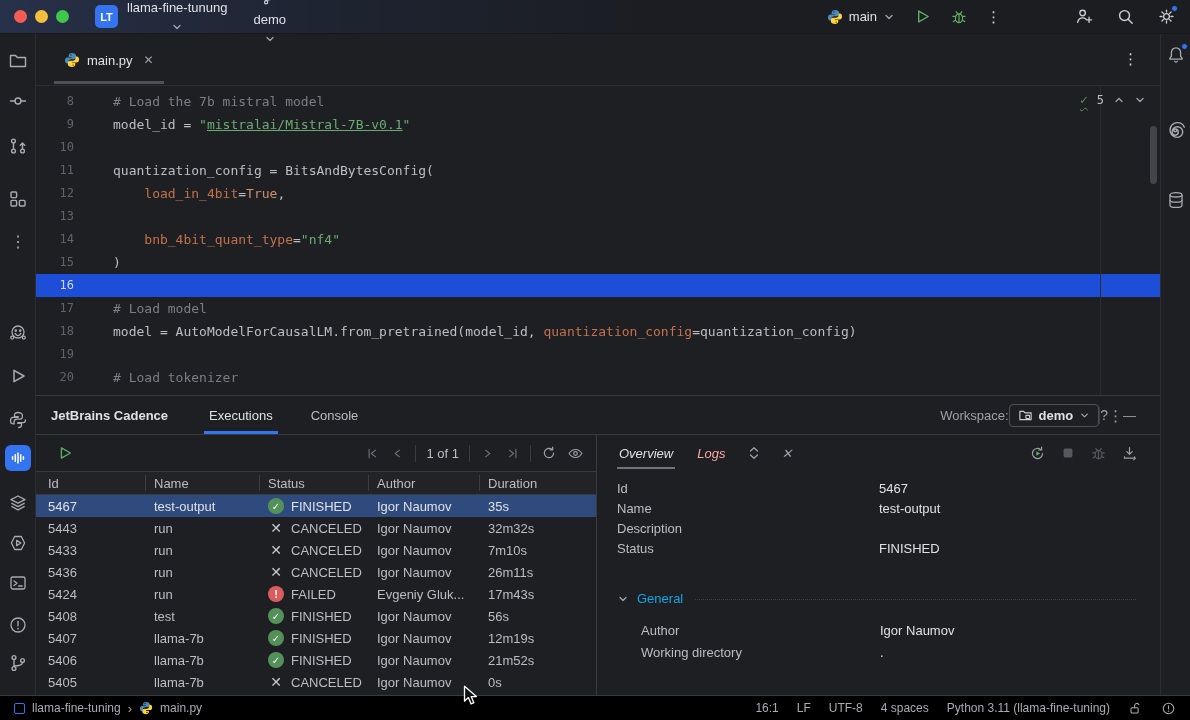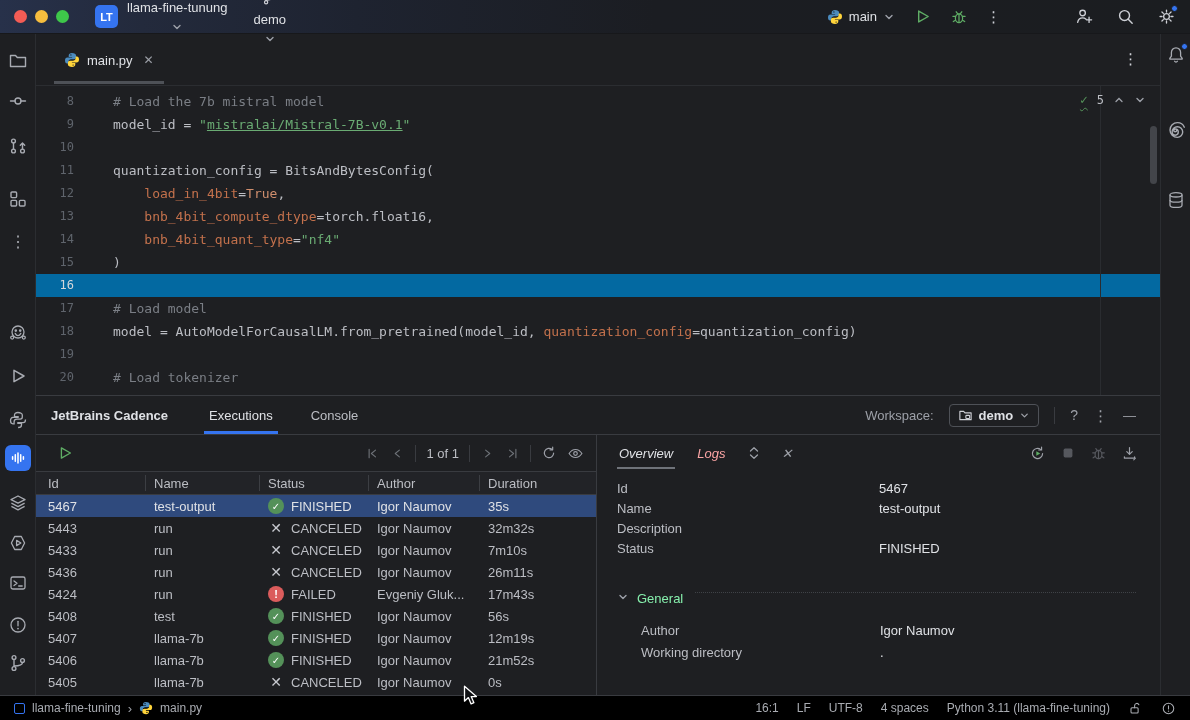--- a/index.html
+++ b/index.html
@@ -46,42 +46,42 @@
   .ed-tab { margin:9px 0 0 18px; height:34px; display:flex; align-items:center; gap:7px; padding:0 10px;
     color:#dfe1e5; position:relative; }
   .ed-tab::after { content:""; position:absolute; left:0; right:0; bottom:-7px; height:3px; background:#4e5157; }
   .tab-close { color:#9da0a8; font-size:12px; margin-left:4px; }
   .tabrow-more { position:absolute; right:22px; top:16px; color:#ced0d6; font-size:15px; }
 
   
   .editor { height:309px; position:relative; overflow:hidden; padding-top:4px;
     font-family:"DejaVu Sans Mono",monospace; font-size:13px; }
   .code-line { display:flex; height:23px; line-height:23px; white-space:pre; }
-  .code-line.active { background:#0369a1; }
+  .code-line.active { background:#1d4ed8; }
   .gutter-num { width:44px; text-align:right; padding-right:6px; color:#5f646c; font-size:12px; }
   .code-line.active .gutter-num { color:#d5d7db; }
   .code-text { margin-left:33px; }
   .tk-txt{color:#bcbec4;} .tk-com{color:#7a7e85;} .tk-str{color:#6aab73;}
   .tk-strl{color:#6aab73; text-decoration:underline;}
   .tk-par{color:#c3714c;} .tk-kw{color:#cf8e6d;}
   .insp { position:absolute; top:6px; right:14px; display:flex; align-items:center; gap:9px; }
   .insp-check { color:#549159; font-size:13px; text-decoration:underline wavy #549159 1px; text-underline-offset:3px; }
   .insp-count { color:#bcbec4; font-size:12px; }
   .guide { position:absolute; left:1064px; top:0; bottom:0; width:1px; background:#2a2c30; }
   .scrollthumb { position:absolute; right:3px; top:40px; width:7px; height:58px; background:#43454a; border-radius:4px; }
 
   
   .toolwin { flex:1; border-top:1px solid #393b40; display:flex; flex-direction:column; min-height:0; }
   .tw-header { height:39px; display:flex; align-items:center; padding:0 24px 0 15px; border-bottom:1px solid #393b40; }
   .tw-title { font-weight:bold; color:#dfe1e5; }
   .tw-tabs { display:flex; margin-left:36px; height:100%; }
   .tw-tab { display:flex; align-items:center; padding:0 5px; margin-right:28px; position:relative; color:#bcbec4; }
   .tw-tab.active { color:#dfe1e5; }
   .tw-tab.active::after { content:""; position:absolute; left:0; right:0; bottom:0; height:3px; background:#3574f0; }
-  .tw-right { margin-left:auto; display:flex; align-items:center; gap:15px; color:#9da0a8; }
+  .tw-right { margin-left:auto; display:flex; align-items:center; color:#9da0a8; }
   .ws-btn { display:flex; align-items:center; gap:6px; border:1px solid #4e5157; border-radius:4px;
     padding:3px 8px; color:#dfe1e5; font-weight:600; }
   .v-sep { width:1px; height:17px; background:#393b40; }
 
   .tw-body { flex:1; display:flex; min-height:0; }
   .pane-left { width:561px; border-right:1px solid #393b40; display:flex; flex-direction:column; min-height:0; }
   .pl-toolbar { height:36px; display:flex; align-items:center; padding:0 12px 0 20px; }
   .pager { margin-left:auto; display:flex; align-items:center; gap:10px; color:#6e7278; }
   .pager-text { color:#bcbec4; }
 
@@ -107,21 +107,21 @@
   .pr-tabs { height:36px; display:flex; align-items:center; padding:0 22px 0 20px; gap:20px;font-style:italic; }
   .pr-tab { position:relative; color:#fca5a5; padding:8px 2px; }
   .pr-tab.active { color:#dfe1e5; }
   .pr-tab.active::after { content:""; position:absolute; left:0; right:0; bottom:0; height:2px; background:#6f737a; }
   .pr-icons { margin-left:auto; display:flex; align-items:center; gap:14px; color:#9da0a8; }
   .pr-fields { padding:7px 0 0 20px; }
   .f-row { display:grid; grid-template-columns:262px 1fr; height:20px; align-items:center; }
   .f-label { color:#bcbec4; }
   .f-value { color:#dfe1e5; }
   .pr-general { margin-top:33px; padding-left:20px; }
-  .g-head { display:flex; align-items:flex-start; gap:8px; color:#86efac; padding-right:24px; }
+  .g-head { display:flex; align-items:center; gap:8px; color:#0ea5e9; padding-right:24px; }
   .g-dotline { flex:1; border-top:1px dotted #3f4247; margin-left:4px; transform:translateY(1px); }
   .g-fields { margin-top:13px; padding-left:24px; }
   .g-row { display:grid; grid-template-columns:239px 1fr; height:22px; align-items:center; }
 
   
   .statusbar { display:flex; align-items:center; padding:0 14px; border-top:1px solid #393b40;
     font-size:12px; color:#a9acb2; background:#000000; }
   .sb-left { display:flex; align-items:center; gap:7px; }
   .sb-right { margin-left:auto; display:flex; align-items:center; gap:18px; }
   .sb-sq { width:11px; height:11px; border:1.5px solid #3574f0; border-radius:2px; }
@@ -344,21 +344,21 @@
       </div>
 
       <div class="editor">
         <div class="guide"></div>
         <div>
             <div class="code-line"><span class="gutter-num">8</span><span class="code-text"><span class="tk-com"># Load the 7b mistral model</span></span></div>
             <div class="code-line"><span class="gutter-num">9</span><span class="code-text"><span class="tk-txt">model_id = </span><span class="tk-str">"</span><span class="tk-strl">mistralai/Mistral-7B-v0.1</span><span class="tk-str">"</span></span></div>
             <div class="code-line"><span class="gutter-num">10</span><span class="code-text"></span></div>
             <div class="code-line"><span class="gutter-num">11</span><span class="code-text"><span class="tk-txt">quantization_config = BitsAndBytesConfig(</span></span></div>
             <div class="code-line"><span class="gutter-num">12</span><span class="code-text"><span class="tk-txt">    </span><span class="tk-par">load_in_4bit</span><span class="tk-txt">=</span><span class="tk-kw">True</span><span class="tk-txt">,</span></span></div>
-            <div class="code-line"><span class="gutter-num">13</span><span class="code-text"><span class="tk-txt">    </span><span class="tk-par">bnb_4bit_compute_dtype</span><span class="tk-txt">=torch.float16,</span></span></div>
+            <div class="code-line"><span class="gutter-num">13</span></div>
             <div class="code-line"><span class="gutter-num">14</span><span class="code-text"><span class="tk-txt">    </span><span class="tk-par">bnb_4bit_quant_type</span><span class="tk-txt">=</span><span class="tk-str">"nf4"</span></span></div>
             <div class="code-line"><span class="gutter-num">15</span><span class="code-text"><span class="tk-txt">)</span></span></div>
             <div class="code-line active"><span class="gutter-num">16</span><span class="code-text"></span></div>
             <div class="code-line"><span class="gutter-num">17</span><span class="code-text"><span class="tk-com"># Load model</span></span></div>
             <div class="code-line"><span class="gutter-num">18</span><span class="code-text"><span class="tk-txt">model = AutoModelForCausalLM.from_pretrained(model_id, </span><span class="tk-par">quantization_config</span><span class="tk-txt">=quantization_config)</span></span></div>
             <div class="code-line"><span class="gutter-num">19</span><span class="code-text"></span></div>
             <div class="code-line"><span class="gutter-num">20</span><span class="code-text"><span class="tk-com"># Load tokenizer</span></span></div>
           </div>
         <div class="insp">
           <span class="insp-check">✓</span>

